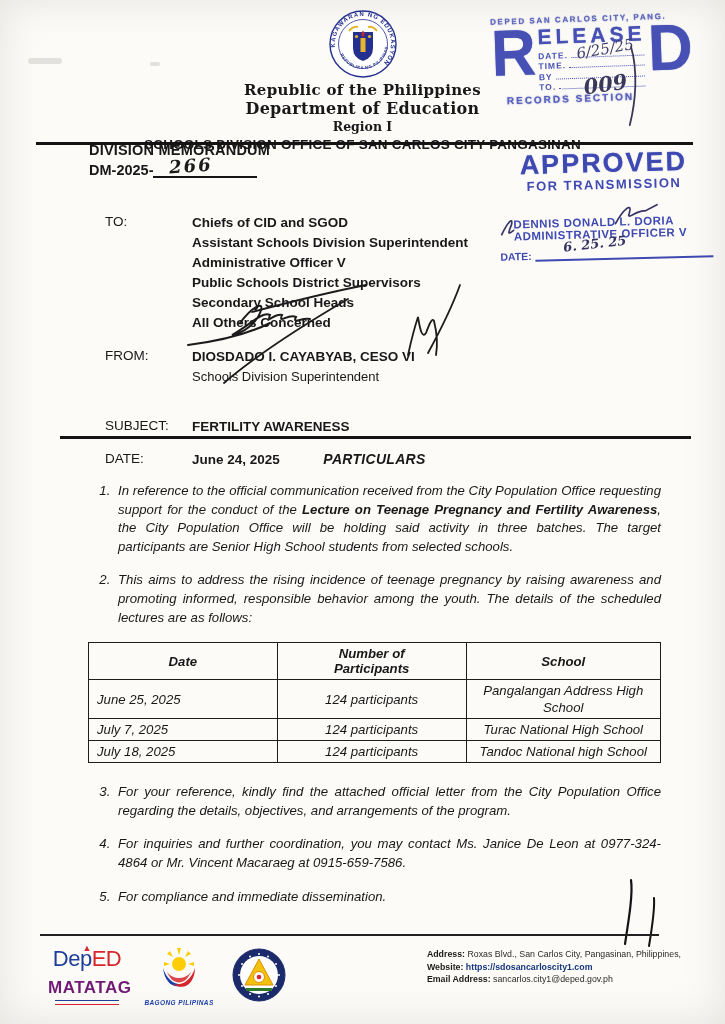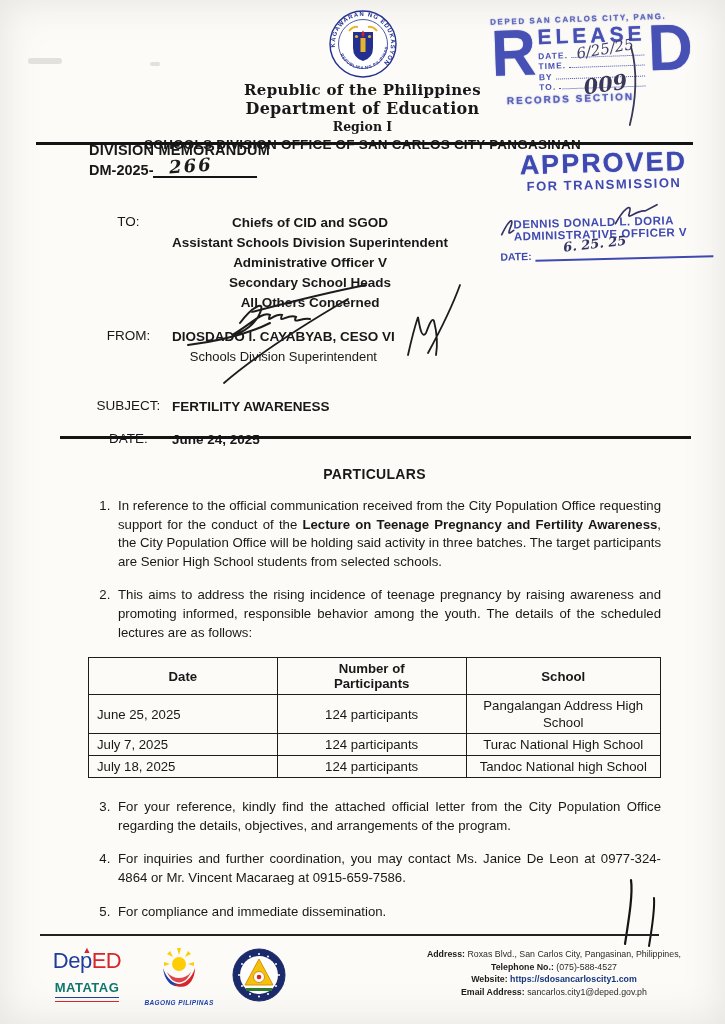--- a/index.html
+++ b/index.html
@@ -21,31 +21,31 @@
   .rule-footer{position:absolute;top:934px;left:40px;right:66px;height:2px;background:#222;}
 
   
   .memo-head{position:absolute;top:142px;left:89px;}
   .doc-type{font-weight:bold;font-size:14.5px;letter-spacing:.2px;}
   .doc-num{font-weight:bold;font-size:14.5px;margin-top:3px;}
   .num-line{display:inline-block;width:104px;border-bottom:2.2px solid #141414;height:15px;position:relative;vertical-align:bottom;}
   .hand-num{position:absolute;left:16px;top:-6px;font-family:"DejaVu Serif",serif;font-style:italic;font-size:18px;font-weight:bold;transform:rotate(-4deg);color:#1b1b1b;letter-spacing:2px;}
 
   
-  .fields{position:absolute;top:213px;left:85px;width:580px;text-align:center;}
+  .fields{position:absolute;top:213px;left:105px;width:580px;}
   .frow{display:flex;margin-bottom:12px;}
   .flabel{width:87px;flex:none;font-size:13.5px;padding-top:1px;}
   .fvalue{font-weight:bold;font-size:13.5px;line-height:20px;}
   .fvalue .plain{font-weight:normal;font-size:13px;}
   .row-to{margin-bottom:14px;}
   .row-from{margin-bottom:30px;}
   .row-subject{margin-bottom:13px;}
 
   
-  .particulars{position:absolute;top:466px;left:88px;width:573px;}
+  .particulars{position:absolute;top:451px;left:88px;width:573px;font-style:italic;}
   .p-title{text-align:center;font-weight:bold;font-size:14px;letter-spacing:.3px;margin-bottom:15px;}
   ol.plist{margin:0;padding:0 0 0 26px;}
   ol.plist li{font-size:13.2px;line-height:18.6px;text-align:justify;margin-bottom:15px;padding-left:4px;}
   
   table.sched{border-collapse:collapse;width:100%;margin:4px 0 20px 0;}
   table.sched th,table.sched td{border:1.6px solid #1d1d1d;font-size:13.2px;padding:2px 8px;}
   table.sched th{font-weight:bold;text-align:center;padding:3px 24px;}
   td.c-date{width:33%;text-align:left;padding-left:12px;}
   td.c-num{width:33%;text-align:center;}
   td.c-school{width:34%;text-align:center;line-height:17px;}
@@ -78,25 +78,25 @@
   .ink{position:absolute;pointer-events:none;}
 
   
   .footer{position:absolute;top:944px;left:48px;right:44px;display:flex;align-items:flex-start;}
   .logos{display:flex;align-items:center;gap:16px;}
   .logo-deped{text-align:center;width:78px;}
   .deped-word{font-weight:400;font-size:22px;letter-spacing:-.5px;line-height:18px;}
   .deped-word .blue{color:#1f3d9c;}
   .deped-word .red{color:#d6252b;}
   .deped-flame{color:#d6252b;font-size:9px;line-height:4px;}
-  .deped-sub{color:#0f766e;font-weight:800;font-size:13px;letter-spacing:.5px;margin-top:10px;}
+  .deped-sub{color:#701a75;font-weight:800;font-size:17px;letter-spacing:.5px;margin-top:10px;}
   .deped-rules{height:3px;border-top:1.5px solid #1f3d9c;border-bottom:1.5px solid #d6252b;width:64px;margin:2px auto 0 auto;}
   .logo-bagong{text-align:center;width:74px;}
   .bagong-caption{font-size:6.5px;font-weight:800;font-style:italic;color:#1b3faa;letter-spacing:.4px;margin-top:1px;}
-  .contact{margin-left:auto;text-align:center;font-size:8.8px;line-height:12.5px;color:#2b2b2b;padding-top:4px;}
+  .contact{margin-left:auto;text-align:left;font-size:8.8px;line-height:12.5px;color:#2b2b2b;padding-top:4px;}
   .contact b{color:#1c1c1c;}
   .contact .web{color:#16367e;font-weight:bold;}
   .smudge{position:absolute;background:#c9c7c2;border-radius:3px;opacity:.5;}
 </style>
 </head>
 <body>
 
 <div class="page">
 
   <div class="smudge" style="left:28px;top:58px;width:34px;height:6px;"></div>
@@ -189,20 +189,21 @@
     </div>
   </div>
 
   <div class="fields">
     <div class="frow row-to">
       <div class="flabel">TO:</div>
       <div class="fvalue">
         <div>Chiefs of CID and SGOD</div>
         <div>Assistant Schools Division Superintendent</div>
         <div>Administrative Officer V</div>
+        <div>Public Schools District Supervisors</div>
         <div>Secondary School Heads</div>
         <div>All Others Concerned</div>
       </div>
     </div>
     <div class="frow row-from">
       <div class="flabel">FROM:</div>
       <div class="fvalue">
         <div>DIOSDADO I. CAYABYAB, CESO VI</div>
         <div class="plain">Schools Division Superintendent</div>
       </div>
@@ -319,19 +320,18 @@
             <circle cx="10" cy="38" r="1"></circle>
             <circle cx="44" cy="38" r="1"></circle>
           <circle cx="18" cy="46" r="1"></circle>
             <circle cx="36" cy="46" r="1"></circle>
             <circle cx="27" cy="48.5" r="1"></circle>
         </g>
       </svg>
     </div>
     <div class="contact">
       <div><b>Address:</b><span> Roxas Blvd., San Carlos City, Pangasinan, Philippines,</span></div>
-      <div><b>Telephone No.:</b><span> (075)-588-4527</span></div>
       <div><b>Website:</b><span class="web"> https://sdosancarloscity1.com</span></div>
       <div><b>Email Address:</b><span> sancarlos.city1@deped.gov.ph</span></div>
     </div>
   </div>
 
 </div>
 
 </body></html>

